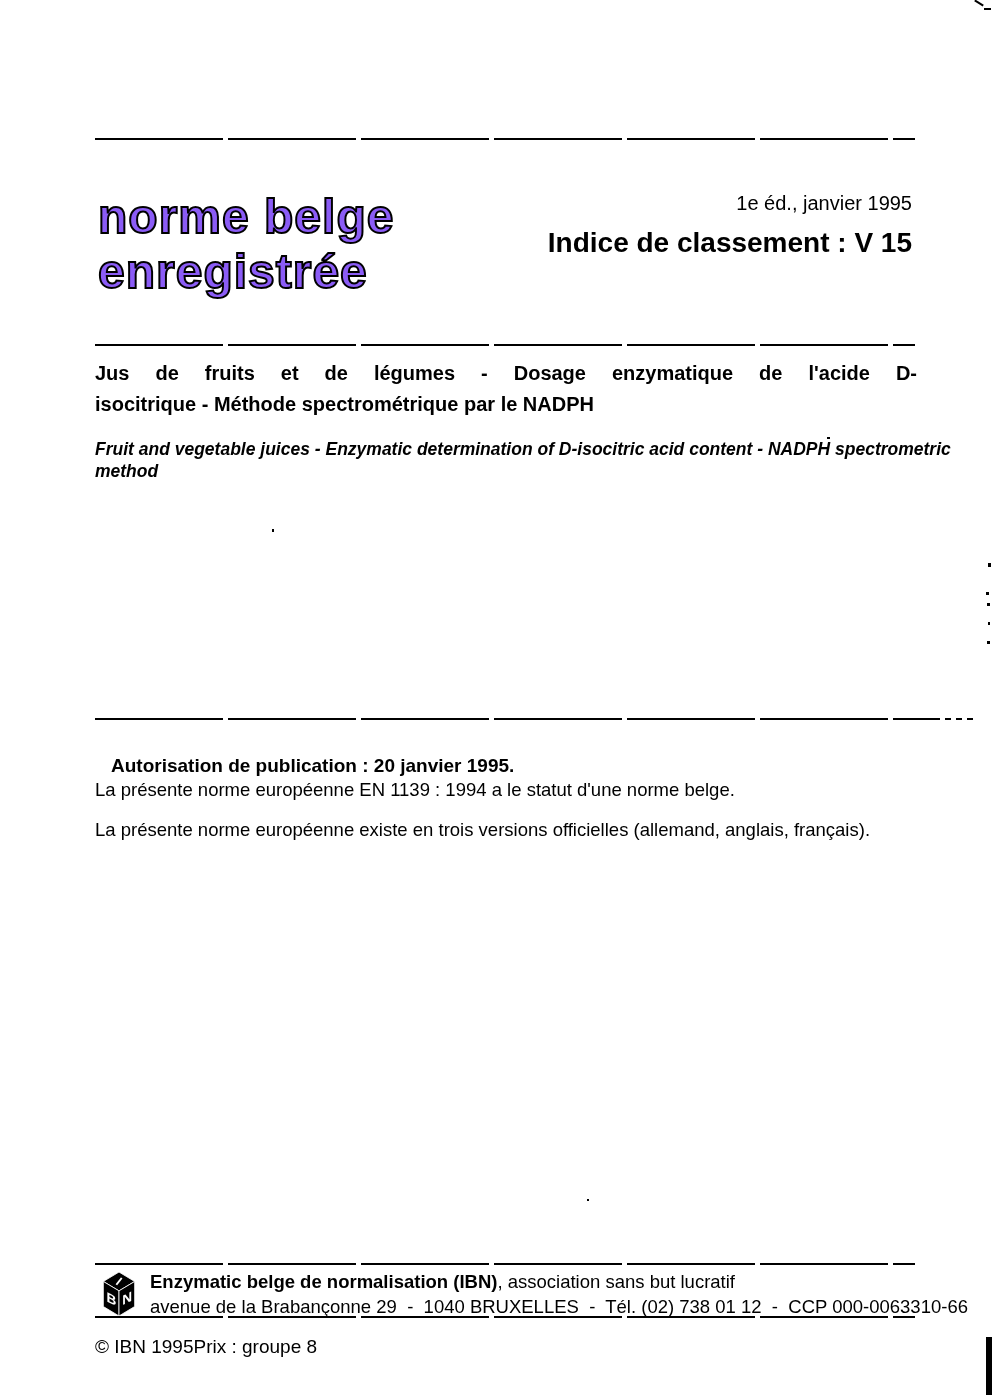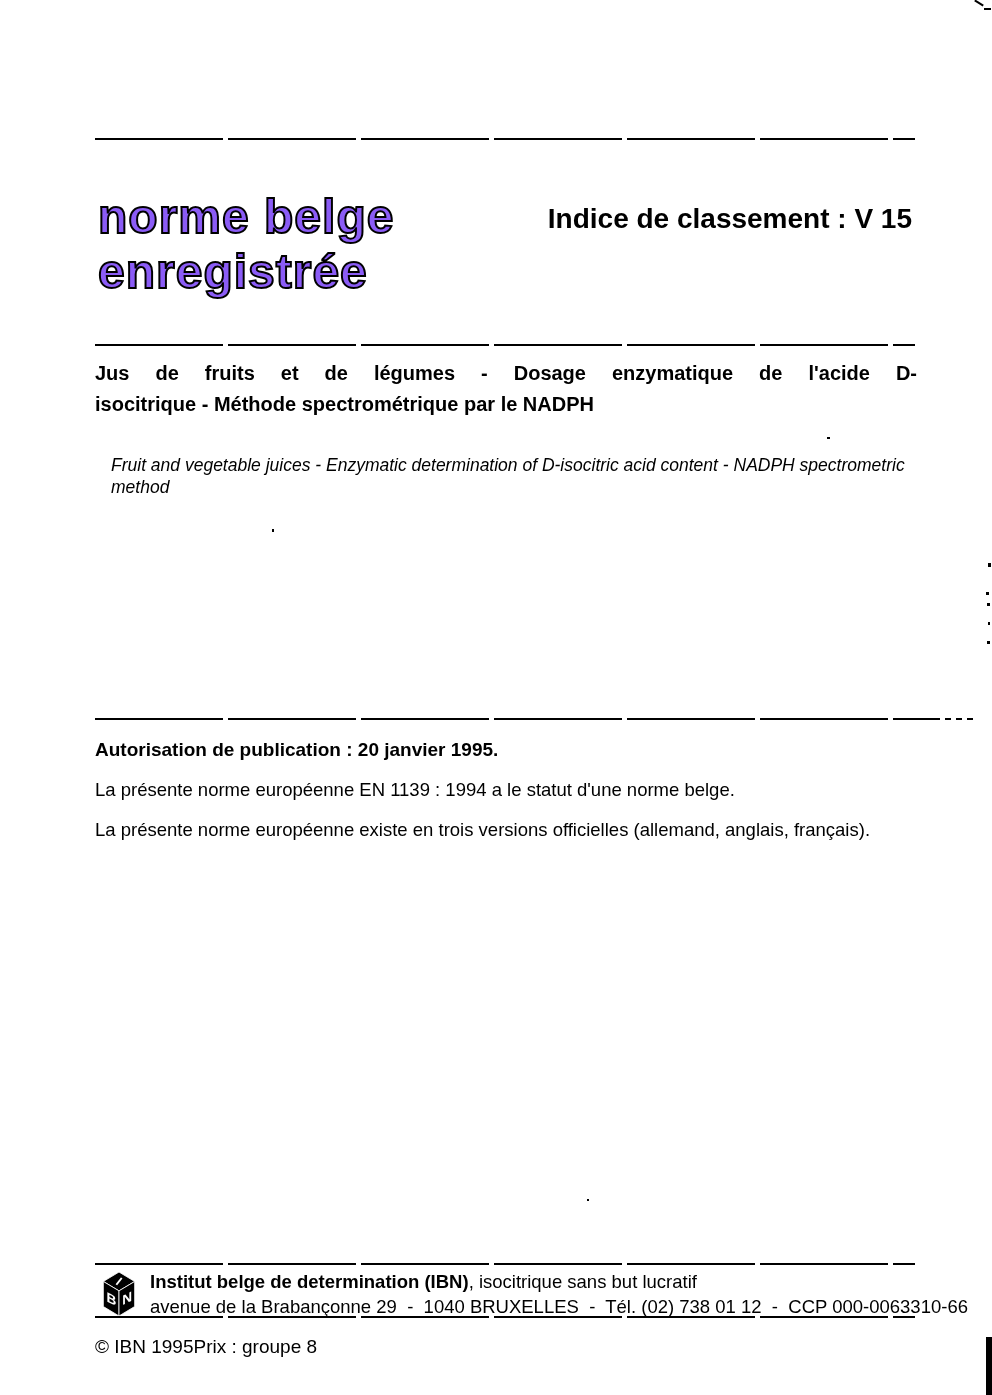--- a/index.html
+++ b/index.html
@@ -46,27 +46,27 @@
   .hdr .classif{font-size:28px;font-weight:700;line-height:22px;margin-top:18px;}
 
   
   .title-fr{
     position:absolute;left:95px;top:358px;width:822px;margin:0;
     font-size:20px;font-weight:700;line-height:31px;
   }
   .title-fr .jline{display:block;text-align:justify;text-align-last:justify;}
   .title-fr .nline{display:block;white-space:nowrap;}
   .title-en{
-    position:absolute;left:95px;top:438px;width:840px;margin:16px;
-    font-size:17.5px;font-style:italic;line-height:22px;font-weight:400;
+    position:absolute;left:95px;top:438px;width:840px;margin:0;
+    font-size:17.5px;font-style:italic;line-height:22px;font-weight:700;
   }
   .title-en .nline{display:block;white-space:nowrap;}
 
   
-  .auth{position:absolute;left:95px;top:739px;margin:0;font-size:19px;font-weight:700;white-space:nowrap;}
+  .auth{position:absolute;left:95px;top:739px;margin:16px;font-size:19px;font-weight:700;white-space:nowrap;}
   .para{position:absolute;left:95px;margin:0;font-size:18.5px;white-space:nowrap;}
   .p1{top:779px;}
   .p2{top:819px;}
 
   
   .logo{position:absolute;left:100px;top:1271px;}
   .pub-text{position:absolute;left:150px;top:1269px;font-size:18.5px;line-height:25px;}
   .pub-text .l1 b{font-weight:700;}
   .pub-text .l1,.pub-text .l2{white-space:pre;}
 
@@ -96,20 +96,21 @@
 <div class="page">
 
   <div class="rule rule-top"></div>
 
   <div class="stamp">
     <div>norme belge</div>
     <div>enregistrée</div>
   </div>
 
   <div class="hdr">
+    <div class="edition">1e éd., janvier 1995</div>
     <div class="classif">Indice de classement : V 15</div>
   </div>
 
   <div class="rule rule-title"></div>
 
   <h1 class="title-fr">
     <span class="jline">Jus de fruits et de légumes - Dosage enzymatique de l'acide D-</span>
     <span class="nline">isocitrique - Méthode spectrométrique par le NADPH</span>
   </h1>
 
@@ -136,21 +137,21 @@
     </g>
     <g transform="skewY(26)">
       <text x="5" y="26.5" font-family="Liberation Sans, DejaVu Sans, sans-serif" font-size="13" font-weight="700" fill="#fff">B</text>
     </g>
     <g transform="skewY(-26)">
       <text x="20" y="42.5" font-family="Liberation Sans, DejaVu Sans, sans-serif" font-size="13" font-weight="700" fill="#fff">N</text>
     </g>
   </svg>
 
   <div class="pub-text">
-    <div class="l1"><b>Institut belge de determination (IBN)</b><span>, isocitrique sans but lucratif</span></div>
+    <div class="l1"><b>Enzymatic belge de normalisation (IBN)</b><span>, association sans but lucratif</span></div>
     <div class="l2">avenue de la Brabançonne 29  -  1040 BRUXELLES  -  Tél. (02) 738 01 12  -  CCP 000-0063310-66</div>
   </div>
 
   <div class="rule box-bottom"></div>
 
   <div class="bottom-row">
     <span>© IBN 1995</span>
     <span>Prix : groupe 8</span>
   </div>
 

